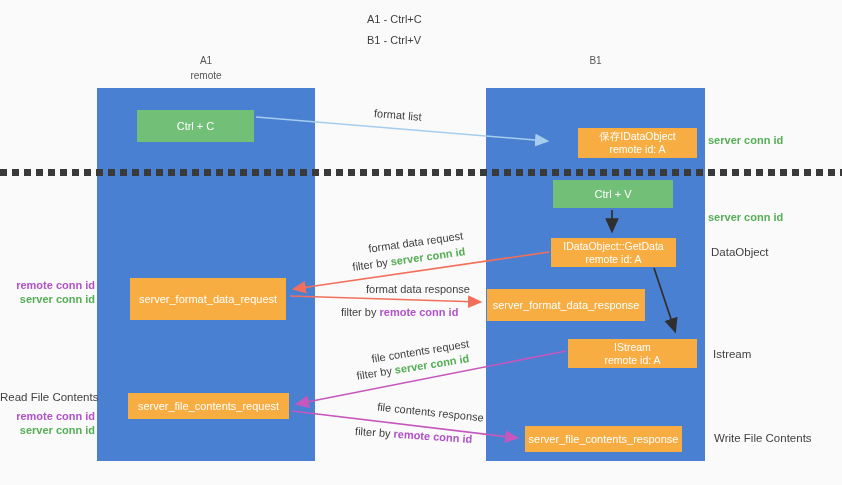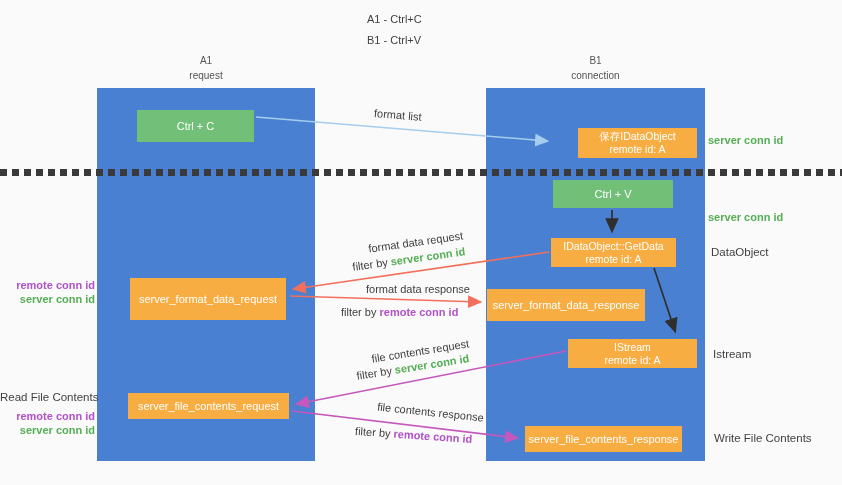--- a/index.html
+++ b/index.html
@@ -53,25 +53,24 @@
 
 <div class="canvas">
 
   <div class="title-block">
     <div>A1 - Ctrl+C</div>
     <div>B1 - Ctrl+V</div>
   </div>
 
   <div class="lane-header left">
     <div>A1</div>
-    <div>request</div>
+    <div>remote</div>
   </div>
   <div class="lane-header right">
     <div>B1</div>
-    <div>connection</div>
   </div>
 
   <div class="lane lane-left"></div>
   <div class="lane lane-right"></div>
 
   <div class="dotted-divider"></div>
 
   <svg class="arrows" width="842" height="485">
     <defs>
       <marker id="mk-blue" markerWidth="10" markerHeight="9" refX="7.5" refY="4" orient="auto">

